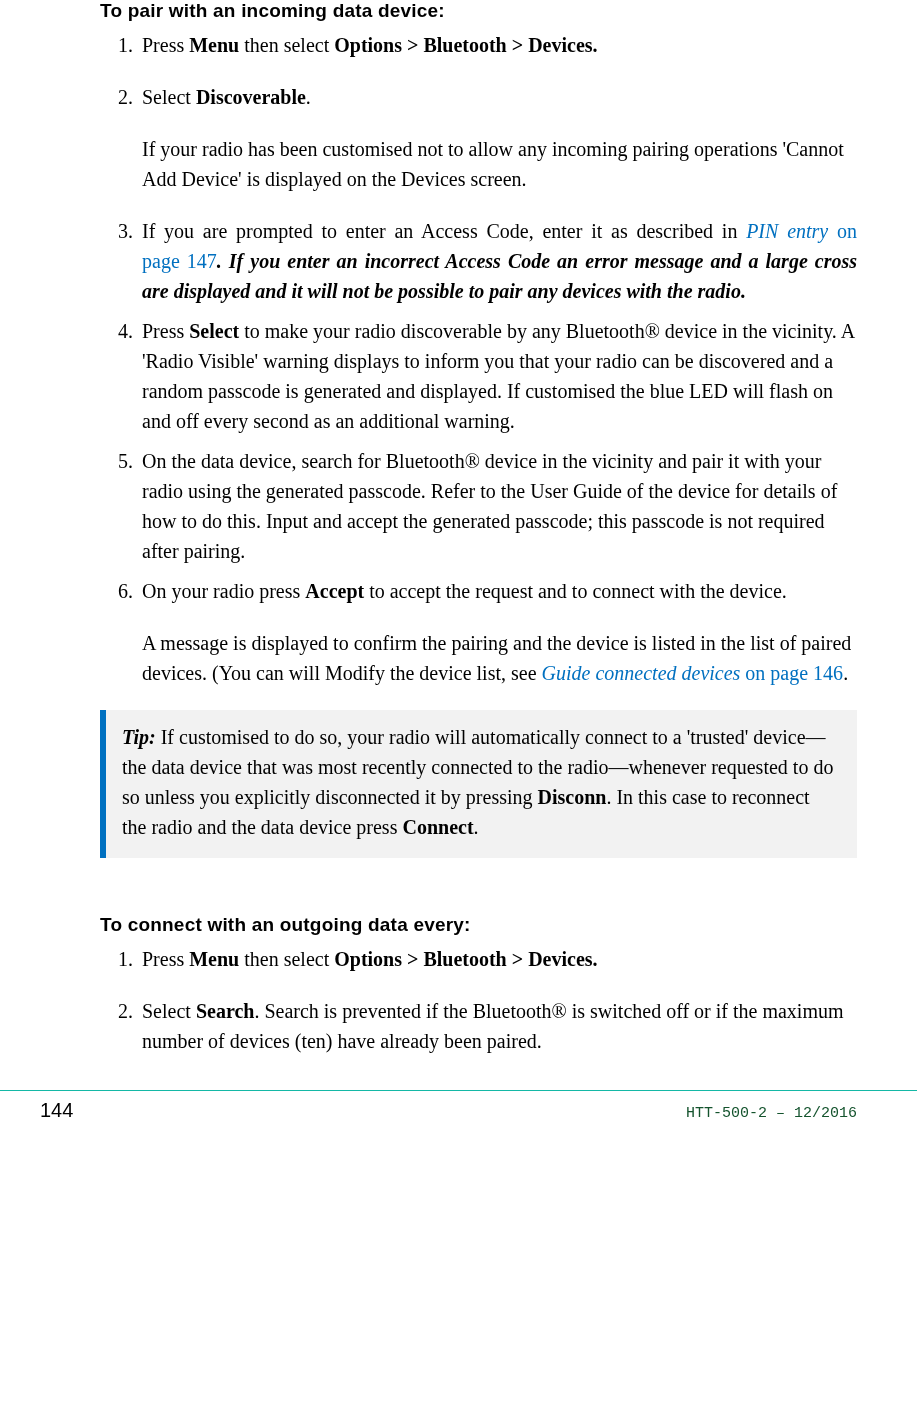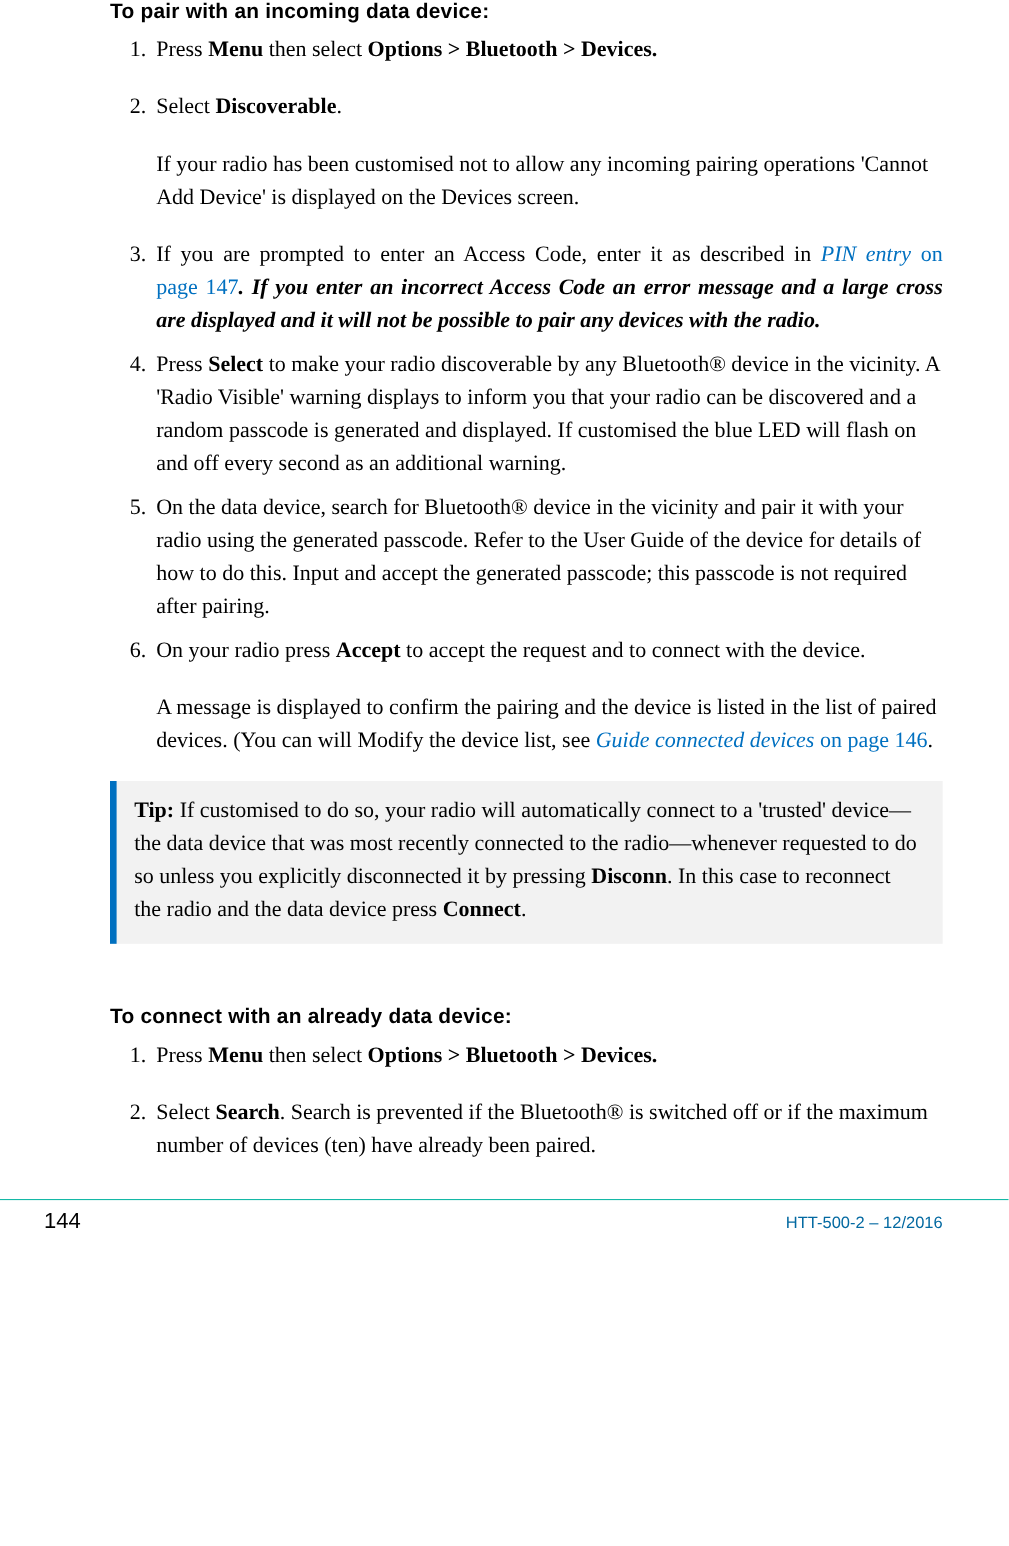--- a/index.html
+++ b/index.html
@@ -70,20 +70,21 @@
   .tip-box {
     background: #f2f2f2;
     border-left: 6px solid #0070c0;
     padding: 12px 18px 16px 16px;
     margin: 10px 0 0 0;
     font-size: 20px;
     line-height: 1.5;
   }
   .tip-label {
     font-weight: 700;
+    font-style: italic;
   }
   .footer {
     position: absolute;
     left: 0;
     right: 0;
     bottom: 18px;
     border-top: 1px solid #14b8a6;
     padding-top: 8px;
     display: flex;
     justify-content: space-between;
@@ -92,23 +93,23 @@
     padding-left: 100px;
     padding-right: 60px;
   }
   .footer-left {
     font-family: Verdana, Geneva, sans-serif;
     font-size: 20px;
     color: #000;
     margin-left: -60px;
   }
   .footer-right {
-    font-family: Liberation Sans, sans-serif;
+    font-family: Liberation Mono, monospace;
     font-size: 15px;
-    color: #0369a1;
+    color: #14532d;
   }
   b { font-weight: 700; }
 </style>
 </head>
 <body>
 
 <div class="page">
 
   <h3 class="heading">To pair with an incoming data device:</h3>
 
@@ -149,21 +150,21 @@
       <p class="step-p">
         <span>A message is displayed to confirm the pairing and the device is listed in the list of paired devices. (You can will Modify the device list, see </span><a href="#" class="link"><span class="ital">Guide connected devices</span><span> on page&nbsp;146</span></a><span>.</span>
       </p>
     </li>
   </ol>
 
   <div class="tip-box">
     <span class="tip-label">Tip:</span><span>  If customised to do so, your radio will automatically connect to a 'trusted' device—the data device that was most recently connected to the radio—whenever requested to do so unless you explicitly disconnected it by pressing </span><b>Disconn</b><span>. In this case to reconnect the radio and the data device press </span><b>Connect</b><span>.</span>
   </div>
 
-  <h3 class="heading2">To connect with an already data device:</h3>
+  <h3 class="heading2">To connect with an outgoing data every:</h3>
 
   <ol class="steps">
     <li>
       <p class="step-pfirst">
         <span>Press </span><b>Menu</b><span> then select </span><b>Options &gt; Bluetooth &gt; Devices.</b>
       </p>
     </li>
     <li>
       <p class="step-pfirst">
         <span>Select </span><b>Search</b><span>. Search is prevented if the Bluetooth® is switched off or if the maximum number of devices (ten) have already been paired.</span>

